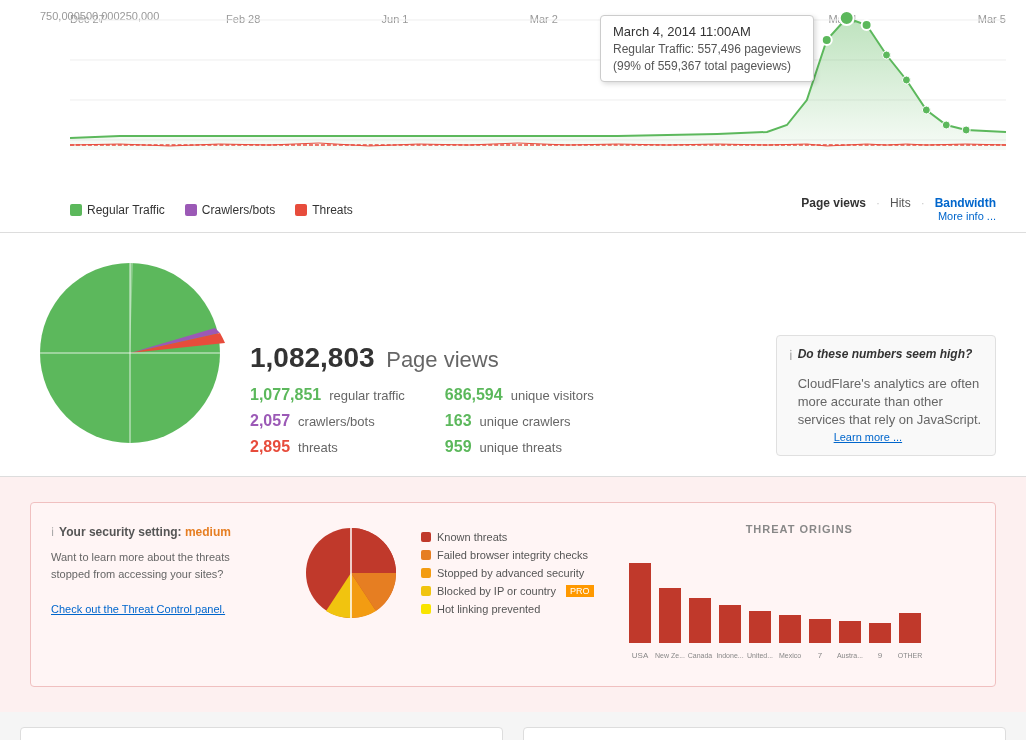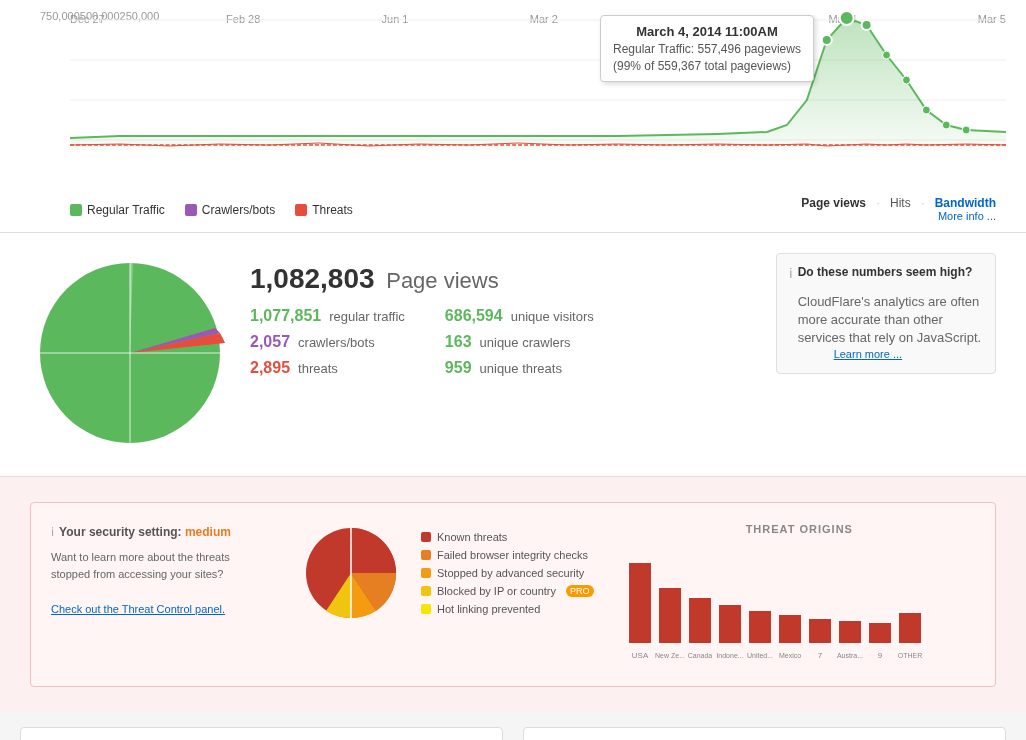--- a/index.html
+++ b/index.html
@@ -70,30 +70,30 @@
       left: 580px;
       background: #fff;
       border: 1px solid #ccc;
       border-radius: 4px;
       padding: 8px 12px;
       font-size: 12px;
       box-shadow: 2px 2px 5px rgba(0,0,0,0.15);
       z-index: 10;
       white-space: nowrap;
     }
-    .tooltip-title { font-weight: bold; font-size: 13px; color: #333; text-align: center; }
+    .tooltip-title { font-weight: normal; font-size: 13px; color: #333; }
     .tooltip-body { color: #555; margin-top: 3px; }
 
     
     .stats-section {
       background: #fff;
       padding: 20px 30px;
       display: flex;
       gap: 20px;
-      align-items: flex-start;
+      align-items: flex-end;
       border-bottom: 1px solid #ddd;
     }
     .pie-container {
       width: 200px;
       flex-shrink: 0;
     }
     .stats-numbers {
       flex: 1;
       padding-top: 10px;
     }
@@ -131,21 +131,21 @@
     .info-box {
       background: #f9f9f9;
       border: 1px solid #e0e0e0;
       border-radius: 4px;
       padding: 10px 12px;
       max-width: 220px;
       font-size: 11px;
       color: #555;
       line-height: 1.4;
     }
-    .info-box-title { font-weight: bold; color: #333; font-size: 12px; margin-bottom: 5px; }
+    .info-box-title { font-weight: bold; color: #333; font-size: 12px; margin-bottom: 5px; font-style: italic; }
     .learn-more { color: #0066cc; }
 
     
     .threat-section {
       background: #fff5f5;
       border: 1px solid #f0c0c0;
       margin: 15px;
       border-radius: 4px;
       padding: 20px;
       display: flex;
@@ -180,21 +180,21 @@
     .threat-dot {
       width: 10px;
       height: 10px;
       border-radius: 2px;
     }
     .pro-badge {
       background: #f90;
       color: #fff;
       font-size: 9px;
       padding: 1px 4px;
-      border-radius: 6px;
+      border-radius: 0;
       margin-left: 4px;
     }
     .bar-chart-area {
       flex: 1;
     }
     .bar-chart-title {
       font-size: 11px;
       font-weight: bold;
       color: #888;
       text-align: center;

